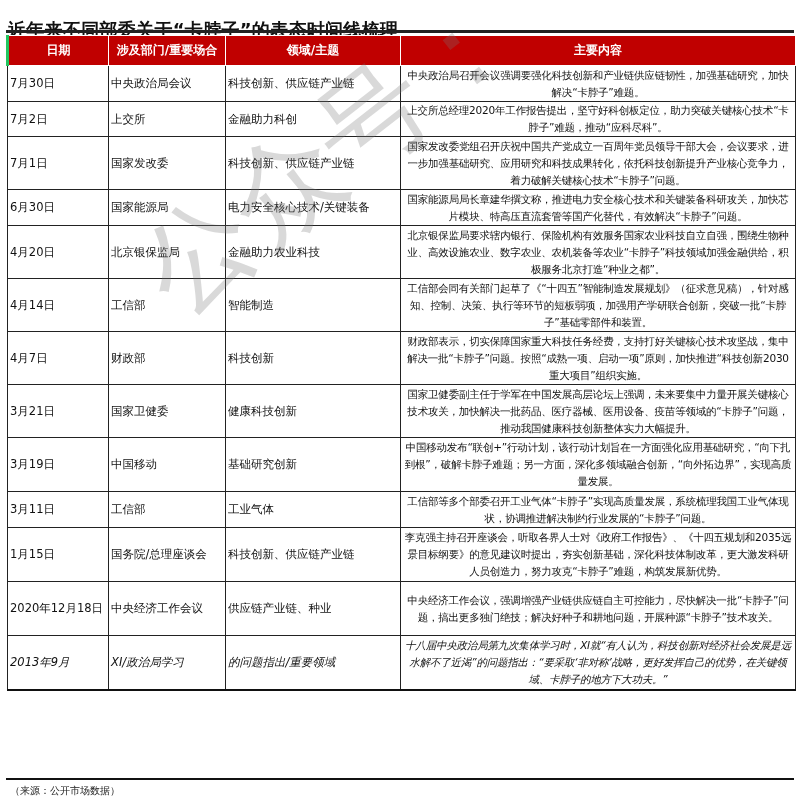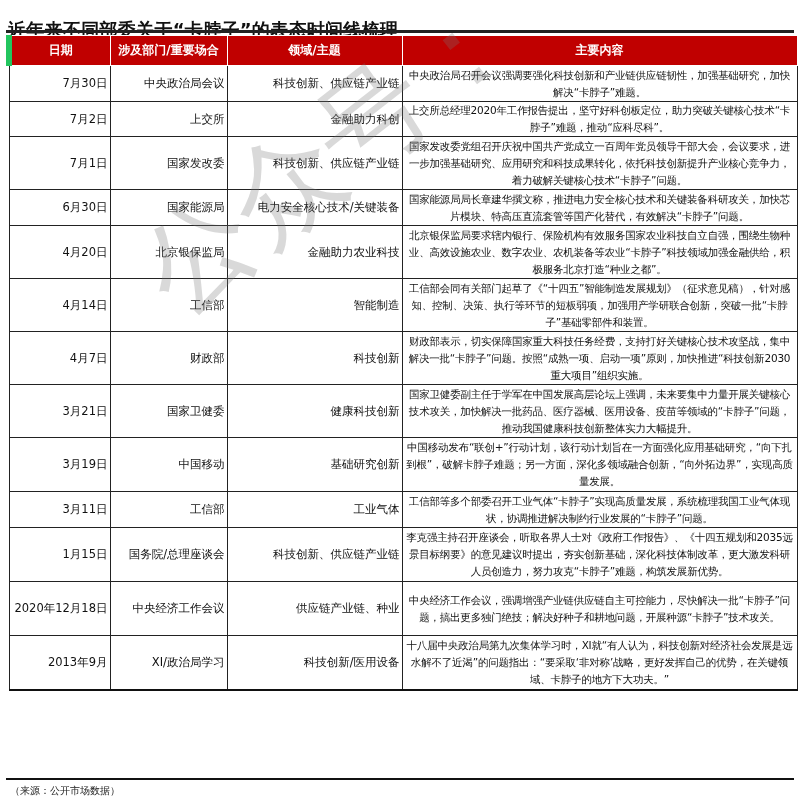--- a/index.html
+++ b/index.html
@@ -25,43 +25,43 @@
   }
   col.c-date { width: 101px; }
   col.c-dept { width: 117px; }
   col.c-topic { width: 175px; }
   col.c-content { width: 395px; }
   th {
     background: #c00000; color: #fff; font-weight: bold;
     font-size: 12px; height: 29px; padding: 0;
     border: 1px solid #ffffff; border-left: 1px solid #8a0000;
   }
-  th:first-child { border-left: 6px solid #22c55e; }
+  th:first-child { border-left: 3px solid #22c55e; }
   td {
     border: 1px solid #222; font-size: 11px; padding: 0 2px;
     vertical-align: middle; line-height: 17px;
   }
-  td.center { text-align: right; font-size: 11.5px; }
+  td.center { text-align: left; font-size: 11.5px; }
   td.content { text-align: center; font-size: 10.5px; letter-spacing: -0.2px; }
   td.content.centered { text-align: center; }
   tr.r1 td { height: 35px; }
   tr.r2 td { height: 34px; }
   tr.r3 td { height: 52px; }
   tr.r4 td { height: 35px; }
   tr.r5 td { height: 52px; }
   tr.r6 td { height: 52px; }
   tr.r7 td { height: 52px; margin-top: 44px; }
   tr.r8 td { height: 52px; }
   tr.r9 td { height: 53px; }
   tr.r10 td { height: 35px; }
   tr.r11 td { height: 42px; }
   tr.r12 td { height: 35px; }
   tr.r13 td { height: 53px; }
   tr.r14 td { height: 53px; }
-  tr.r15 td { height: 53px; }
+  tr.r15 td { height: 53px; font-style: italic; }
   .source-rule {
     position: absolute; left: 6px; top: 778px; width: 788px; height: 0;
     border-top: 2px solid #111;
   }
   .source {
     position: absolute; left: 10px; top: 784px;
     font-size: 10px; color: #222;
   }
   .watermark {
     position: absolute; left: 110px; top: 230px;
@@ -161,21 +161,21 @@
       </tr>
       <tr class="r14">
         <td class="center">2020年12月18日</td>
         <td class="center">中央经济工作会议</td>
         <td class="center">供应链产业链、种业</td>
         <td class="content">中央经济工作会议，强调增强产业链供应链自主可控能力，尽快解决一批“卡脖子”问题，搞出更多独门绝技；解决好种子和耕地问题，开展种源“卡脖子”技术攻关。</td>
       </tr>
       <tr class="r15">
         <td class="center">2013年9月</td>
         <td class="center">XI/政治局学习</td>
-        <td class="center">科技创新/医用设备</td>
+        <td class="center">的问题指出/重要领域</td>
         <td class="content">十八届中央政治局第九次集体学习时，XI就“有人认为，科技创新对经济社会发展是远水解不了近渴”的问题指出：“要采取‘非对称’战略，更好发挥自己的优势，在关键领域、卡脖子的地方下大功夫。”</td>
       </tr>
     </tbody>
   </table>
 </div>
 
 <div class="source-rule"></div>
 <div class="source">（来源：公开市场数据）</div>
 
 <div class="watermark">公众号：</div>

